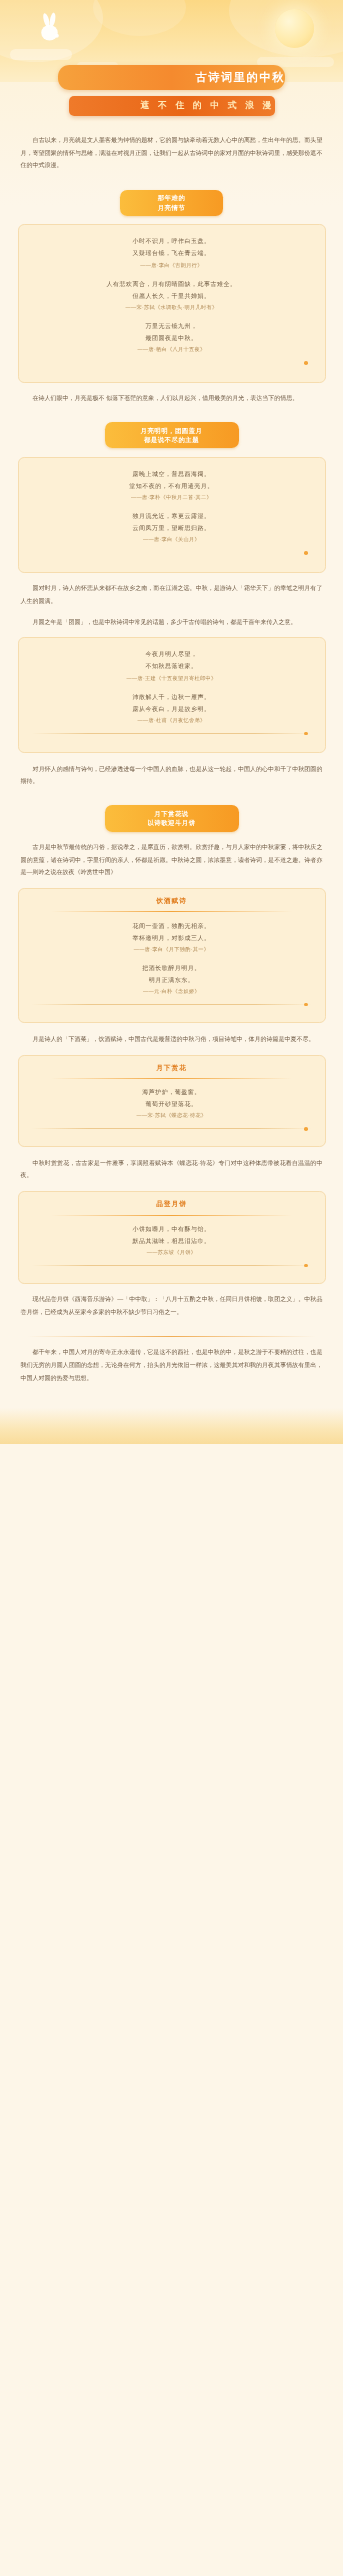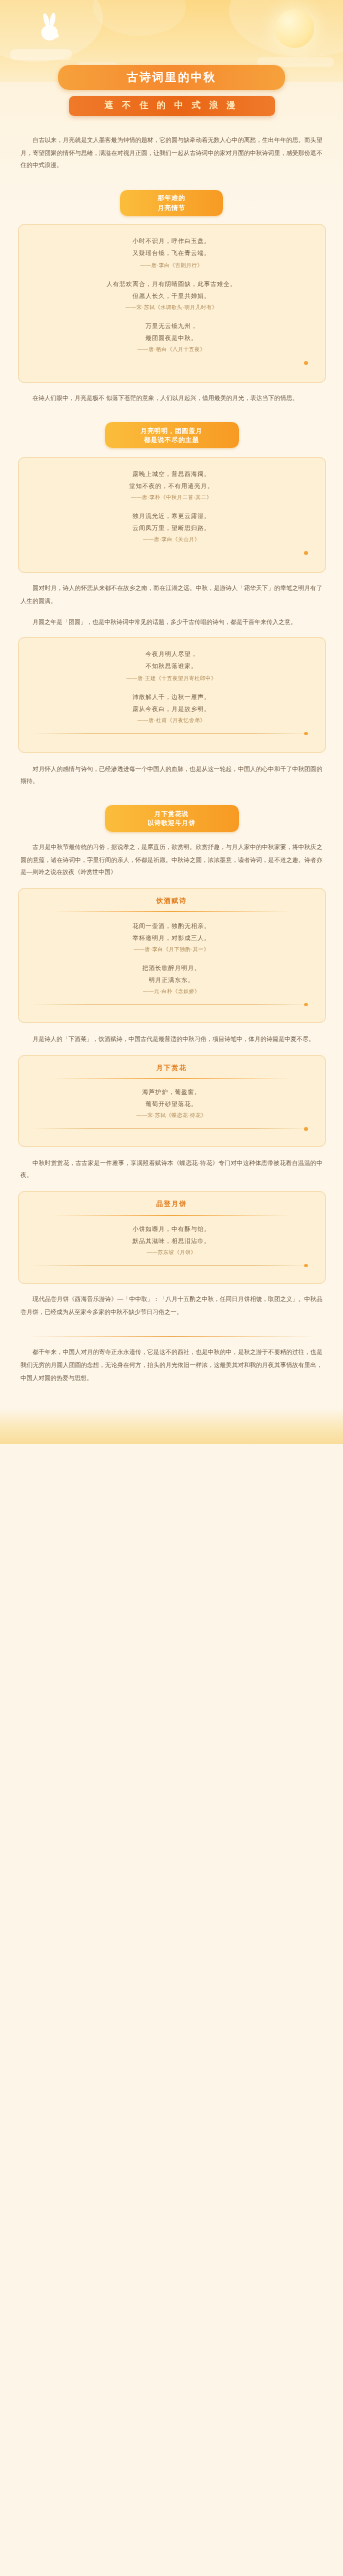--- a/index.html
+++ b/index.html
@@ -47,21 +47,21 @@
   }
   .hero .c1 { width: 62px; height: 11.3px; left: 10.3px; top: 49px; }
   .hero .c2 { width: 41px; height: 8.2px; left: 77px; top: 62px; background: rgba(255,255,255,0.25);}
   .hero .c3 { width: 77px; height: 10.3px; right: 9.3px; top: 57px; background: rgba(255,255,255,0.28);}
 
   
   .title-wrap {
     position: relative;
     margin: -17.5px auto 18px;
     width: 227px;
-    text-align: center;
+    text-align: right;
     z-index: 5;
   }
   .title-main {
     background: linear-gradient(90deg,#f6a13c 0%, #f58a2e 50%, #f6a13c 100%);
     color: #fff;
     font-size: 11.3px;
     font-weight: bold;
     letter-spacing: 1.5px;
     padding: 5.2px 0 5.7px;
     border-radius: 11.3px;

